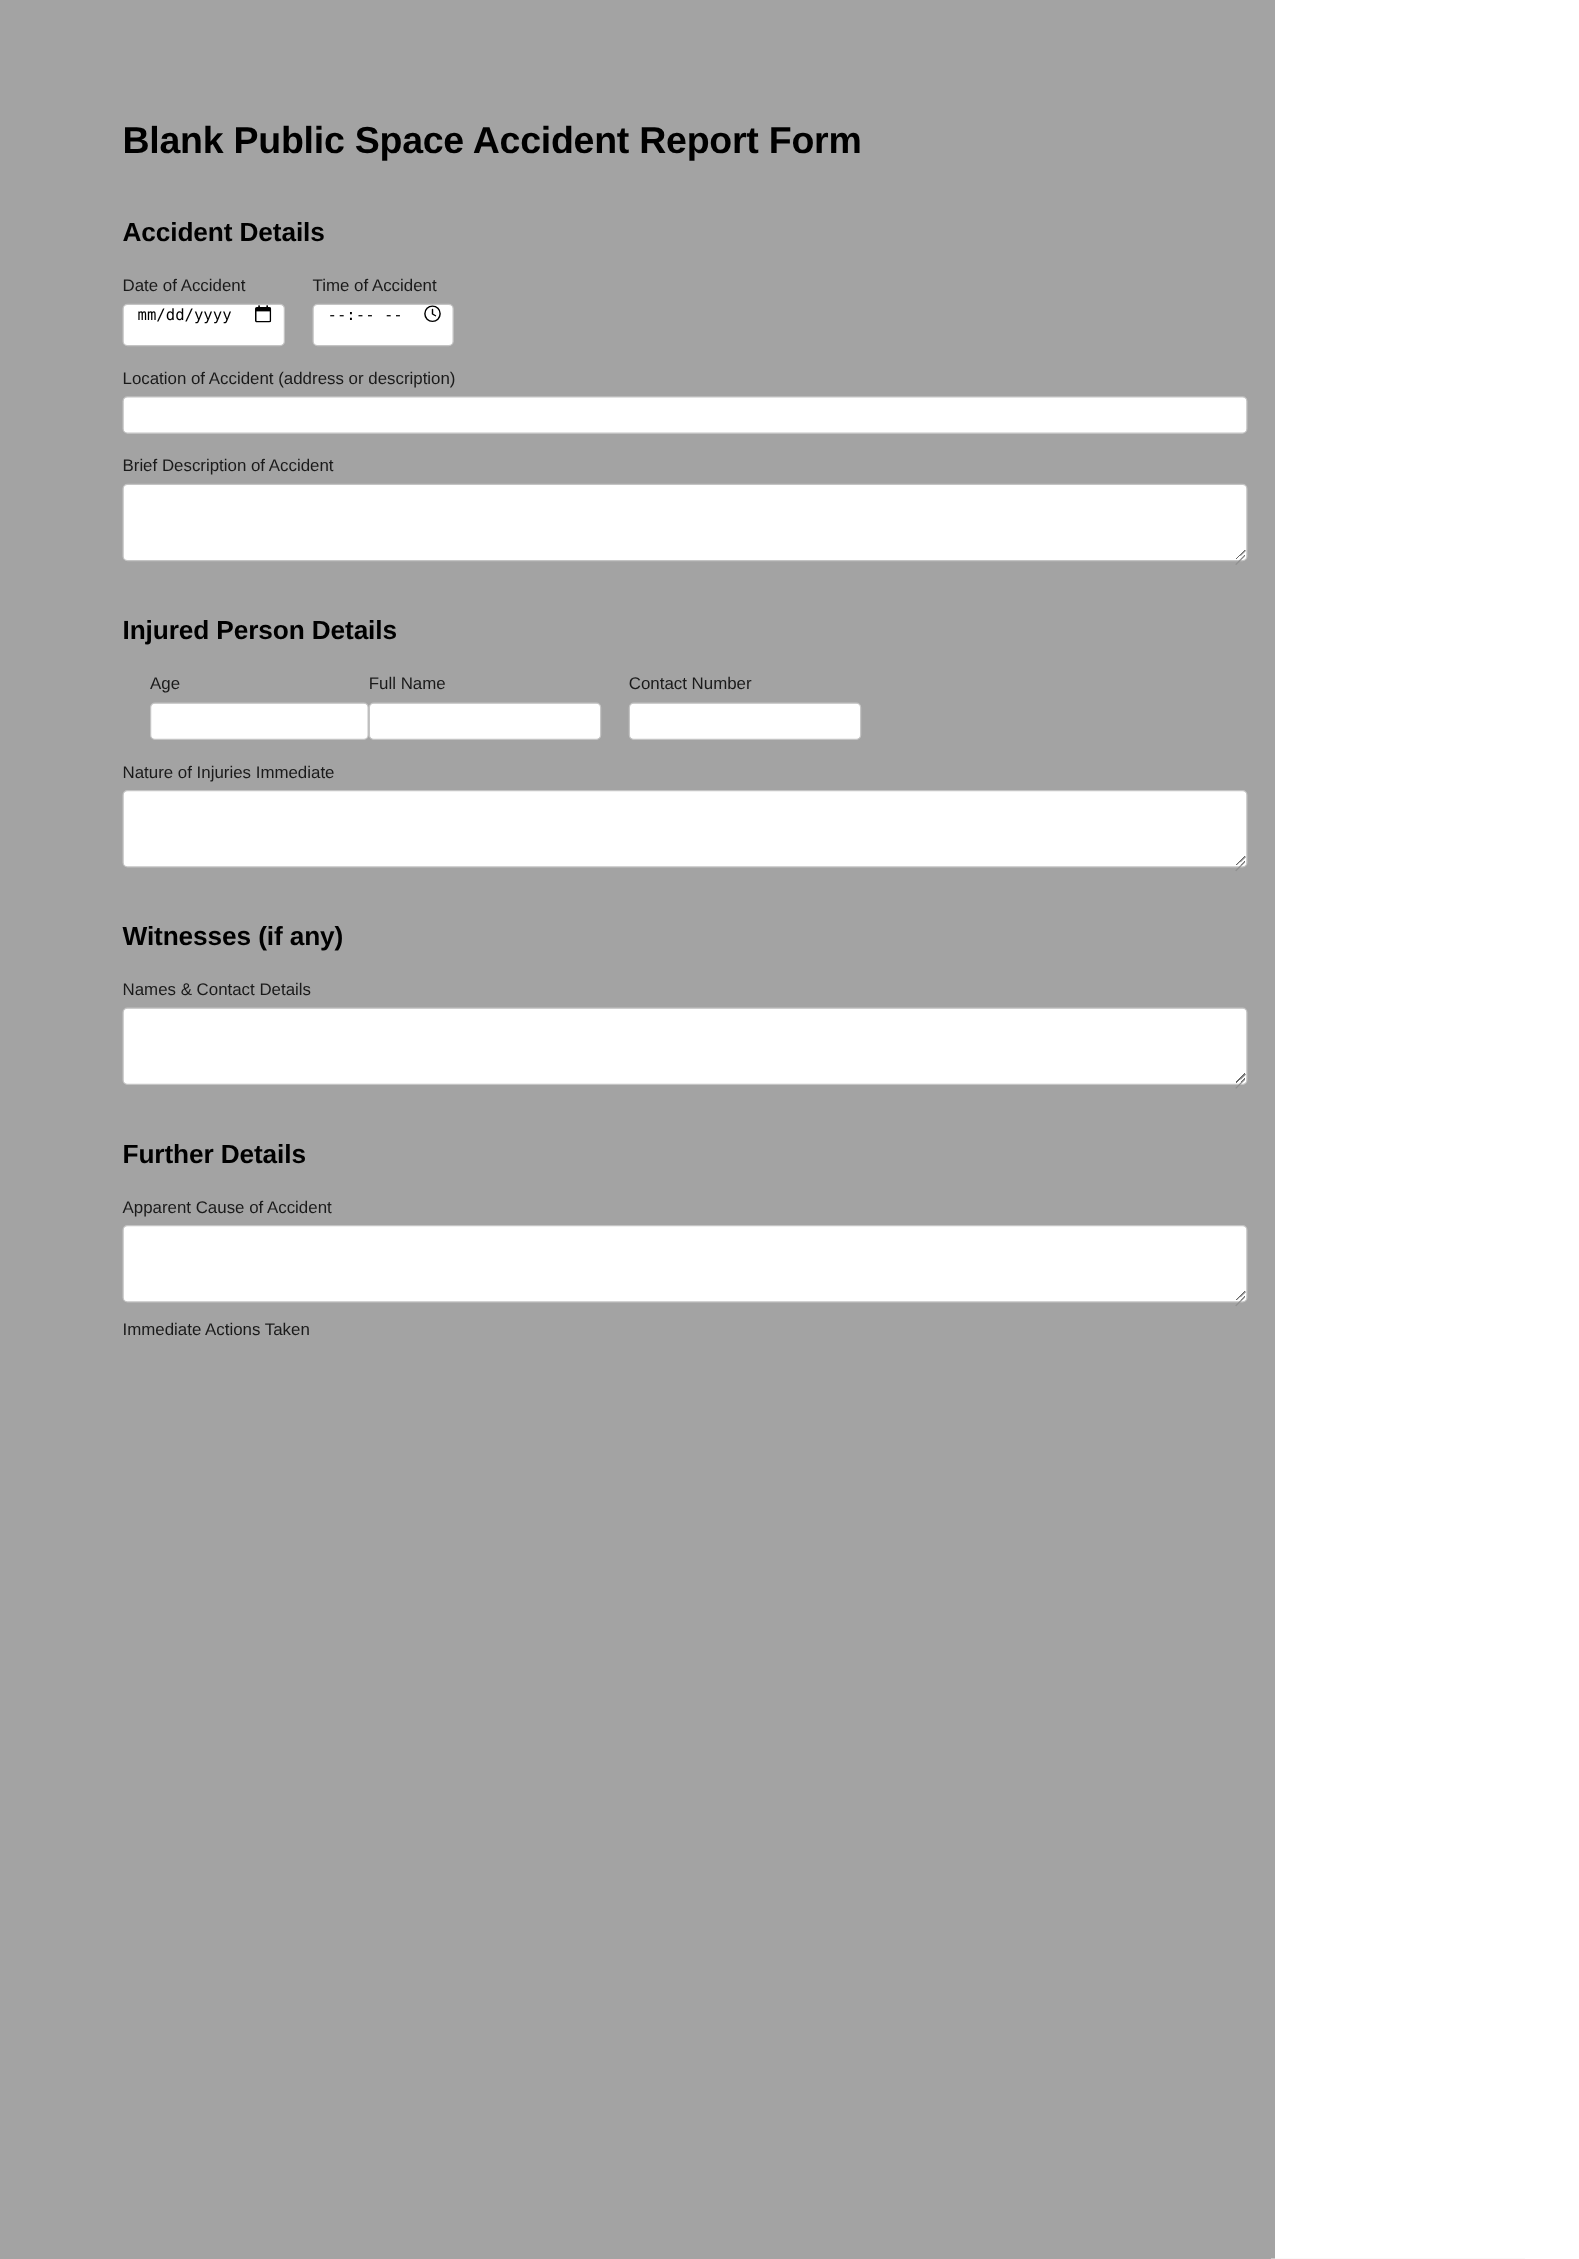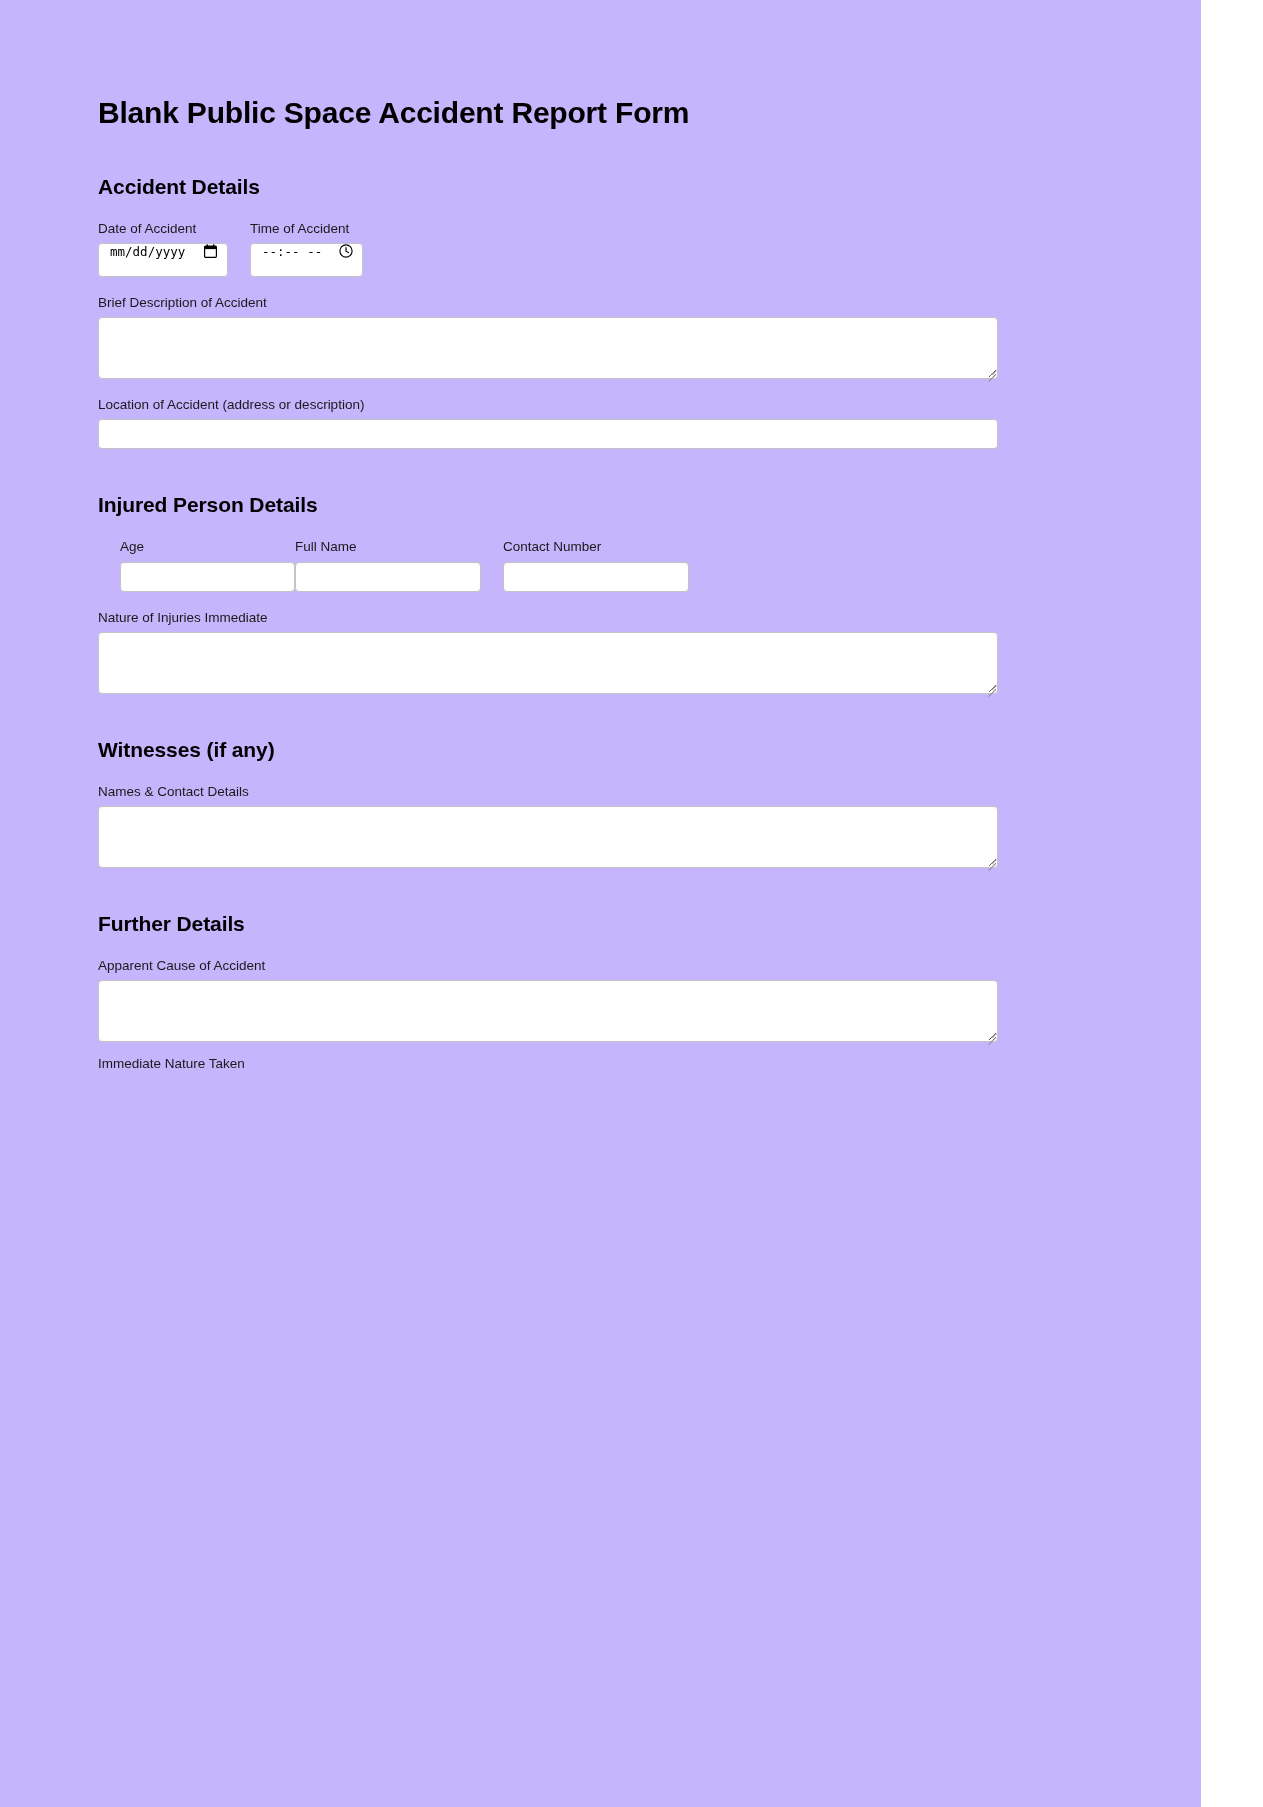--- a/index.html
+++ b/index.html
@@ -9,24 +9,24 @@
   }
   body {
     width: 1263px;
     height: 1807px;
     font-family: "Liberation Sans", sans-serif;
     color: #000000;
     -webkit-font-smoothing: antialiased;
   }
   .page {
     box-sizing: border-box;
-    width: 1201px;
+    width: 1020px;
     min-height: 1807px;
     padding: 96px 80px 0 98px;
-    background: #c4b5fd;
+    background: #a3a3a3;
   }
   h1.form-title {
     font-size: 30px;
     font-weight: bold;
     line-height: 1.15;
     margin: 0 0 0 0;
     letter-spacing: -0.2px;
     color: #000;
   }
   h2.section-title {
@@ -199,30 +199,30 @@
             <circle cx="7" cy="7" r="6.1" stroke="#000" stroke-width="1.15" fill="#fff"></circle>
             <path d="M7 3.5V7.2L9.4 8.6" stroke="#000" stroke-width="1.15" stroke-linecap="round" stroke-linejoin="round"></path>
           </svg>
         </span>
       </div>
     </div>
 
   </div>
 
   <div class="field mt-18">
-    <label class="field-label">Brief Description of Accident</label>
-    <div class="ta-shell">
-      <textarea class="ta ta-h-65" value="" style=""></textarea>
-      <span class="ta-grip"></span>
-    </div>
-  </div>
-
-  <div class="field mt-18">
     <label class="field-label">Location of Accident (address or description)</label>
     <input type="text" class="ctl input-text w-full" value="" style="">
+  </div>
+
+  <div class="field mt-18">
+    <label class="field-label">Brief Description of Accident</label>
+    <div class="ta-shell">
+      <textarea class="ta ta-h-65" value="" style=""></textarea>
+      <span class="ta-grip"></span>
+    </div>
   </div>
 
   <h2 class="section-title">Injured Person Details</h2>
 
   <div class="row mt-22">
 
     <div class="field gap-20">
       <label class="field-label">Age</label>
       <input type="text" class="ctl input-text w-age" value="" style="">
     </div>
@@ -262,16 +262,16 @@
 
   <div class="field mt-22">
     <label class="field-label">Apparent Cause of Accident</label>
     <div class="ta-shell">
       <textarea class="ta ta-h-62" value="" style=""></textarea>
       <span class="ta-grip"></span>
     </div>
   </div>
 
   <div class="field mt-14">
-    <label class="field-label">Immediate Nature Taken</label>
+    <label class="field-label">Immediate Actions Taken</label>
   </div>
 
 </div>
 
 </body></html>

